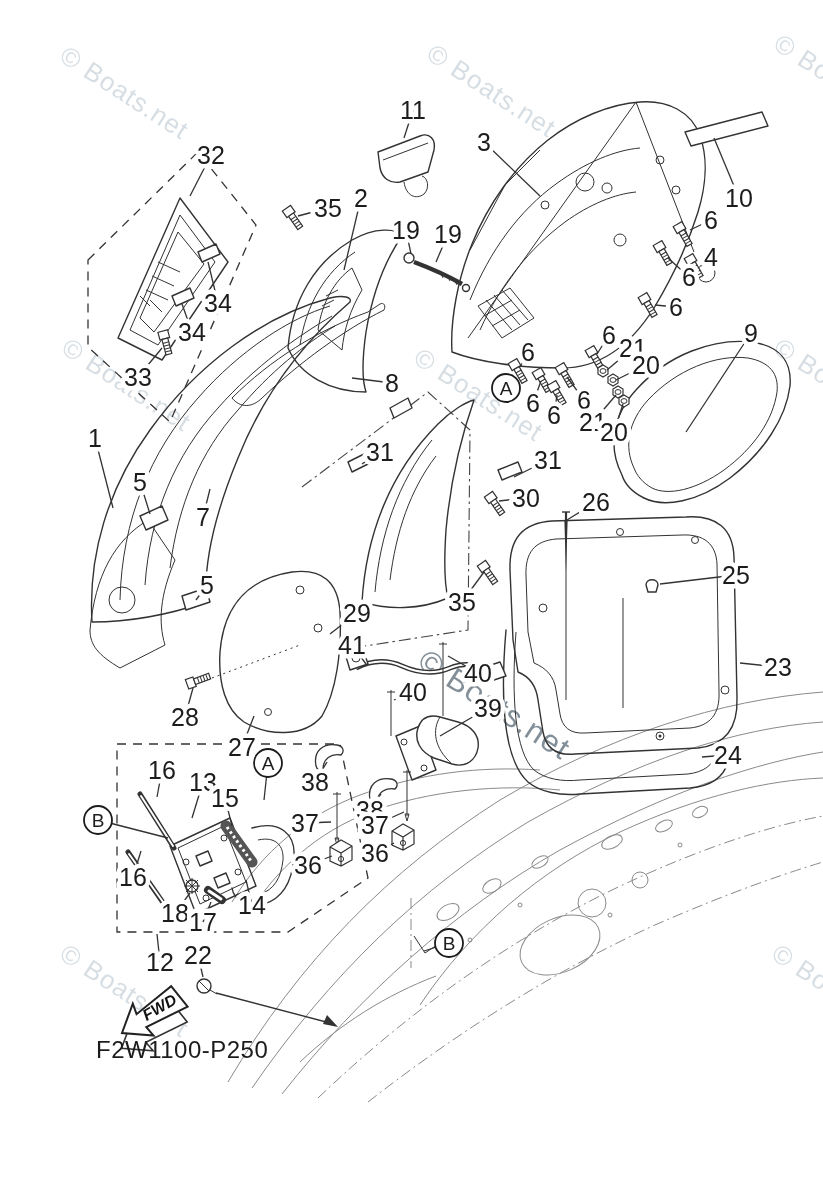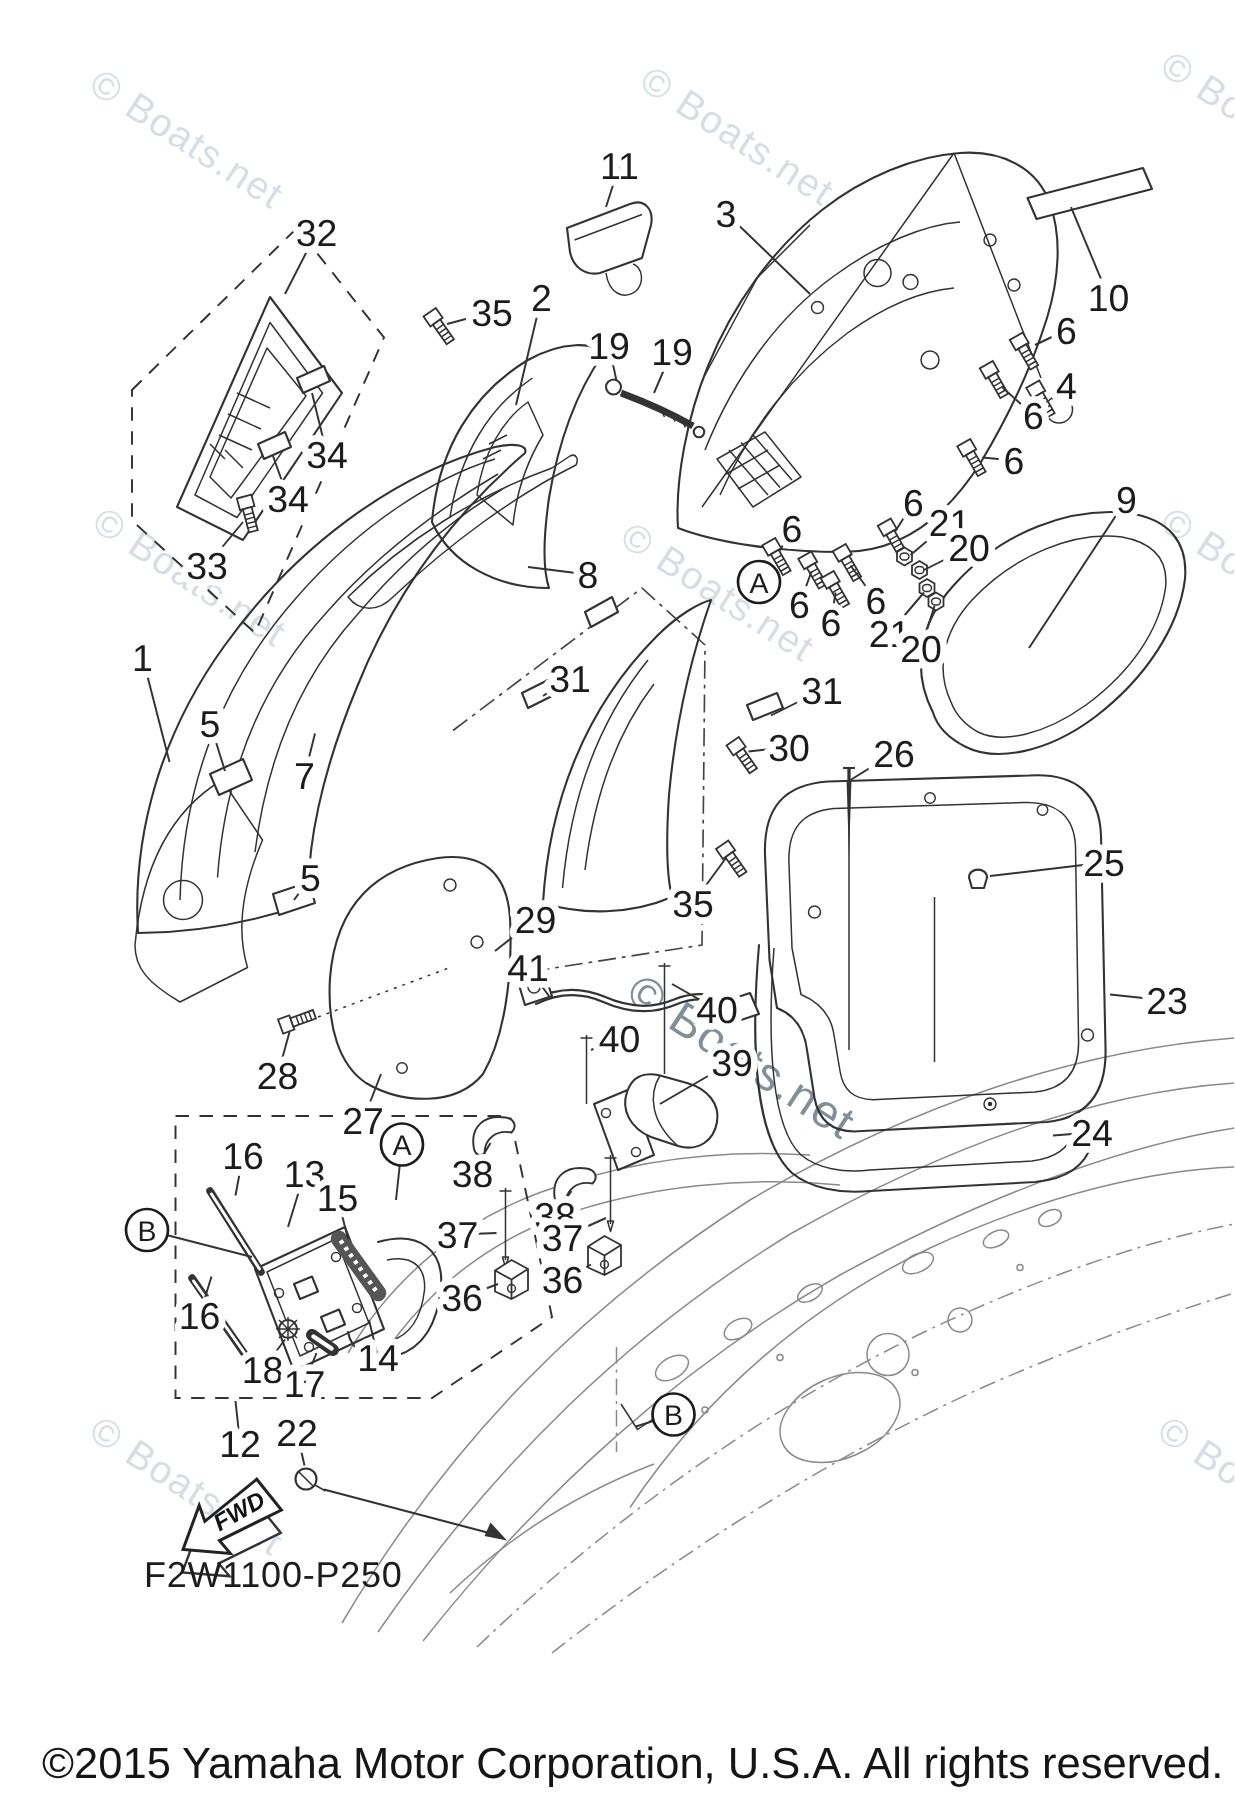--- a/index.html
+++ b/index.html
@@ -408,14 +408,13 @@
         <text x="506" y="395" class="marker-letter">A</text>
         <circle cx="268" cy="763" r="14" fill="#fff" stroke="#1c1c1c" stroke-width="1.8"></circle>
         <text x="268" y="770" class="marker-letter">A</text>
         <circle cx="98" cy="820" r="14" fill="#fff" stroke="#1c1c1c" stroke-width="1.8"></circle>
         <text x="98" y="827" class="marker-letter">B</text>
         <circle cx="449" cy="943" r="14" fill="#fff" stroke="#1c1c1c" stroke-width="1.8"></circle>
         <text x="449" y="950" class="marker-letter">B</text>
       </g>
   </svg>
 
-  <div id="footer">©2015 Yamaha Motor Corporation, U.S.A. All rights reserved.</div>
 </div>
 
 </body></html>

